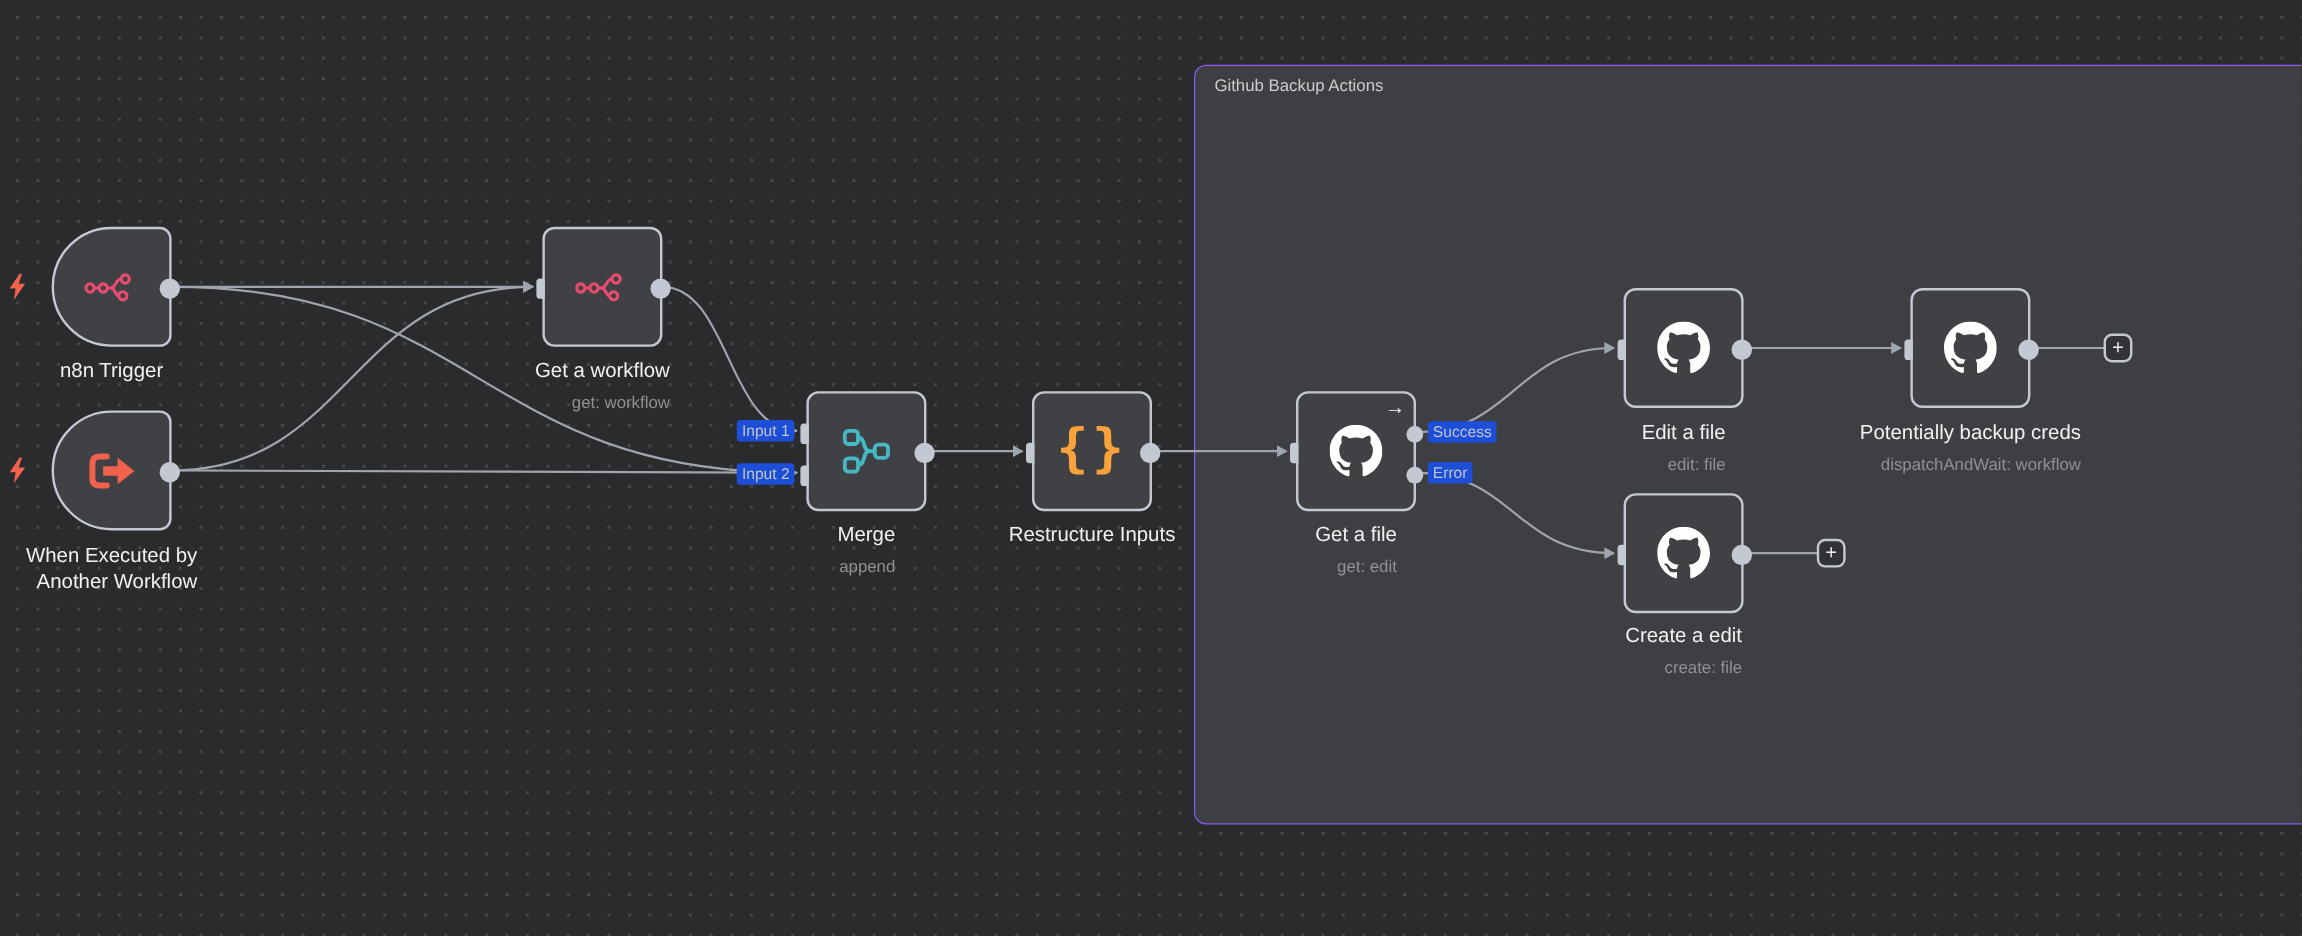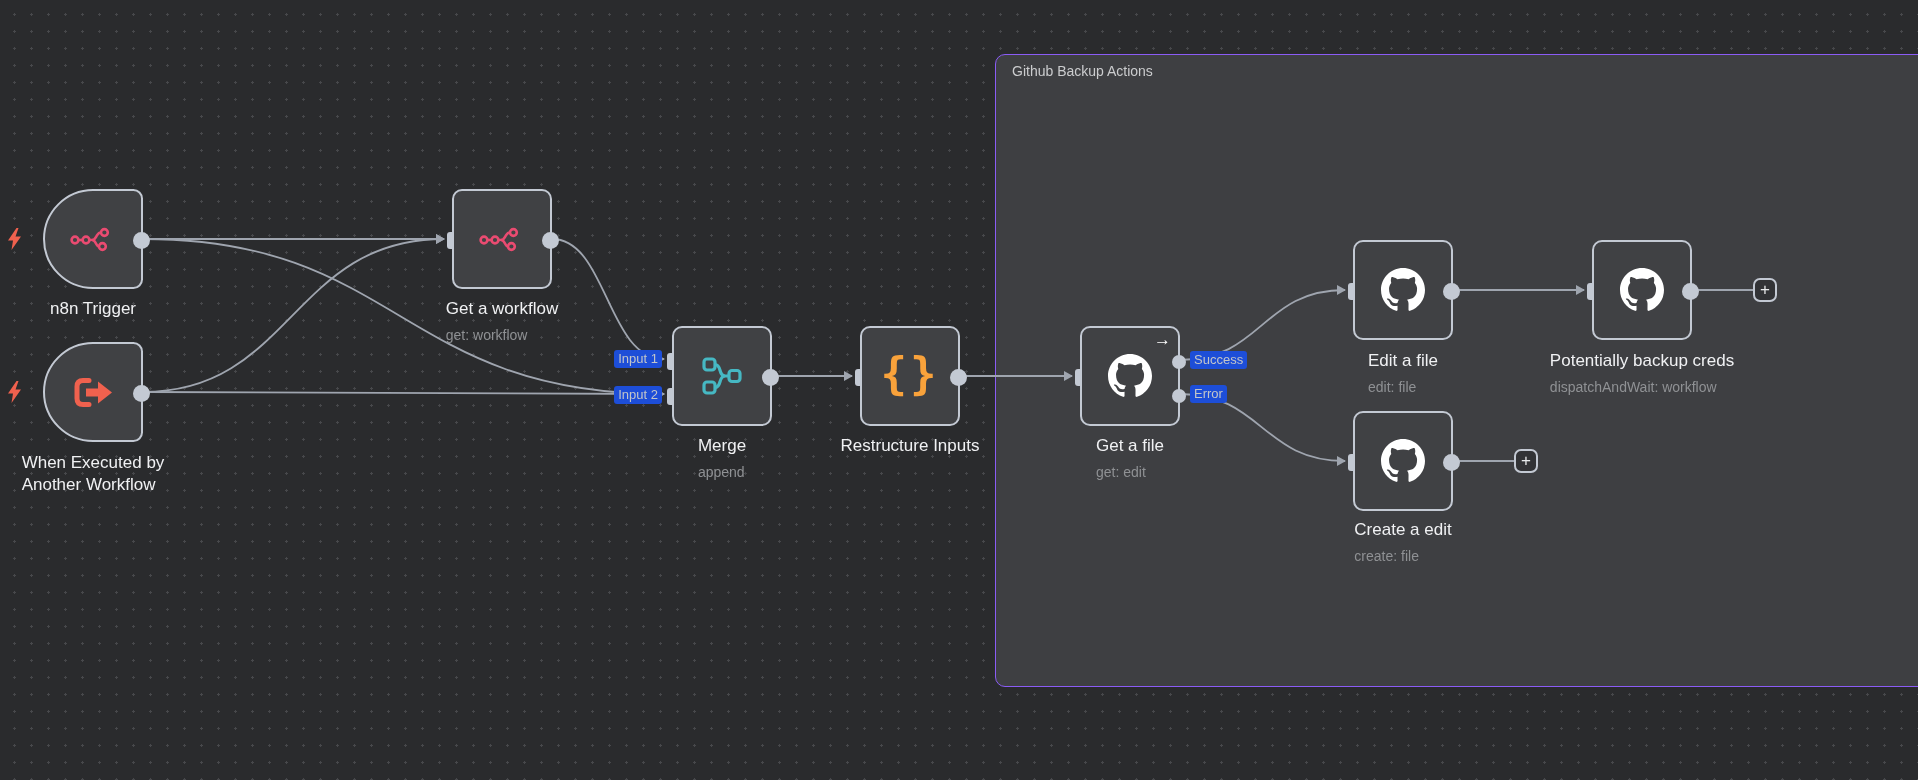--- a/index.html
+++ b/index.html
@@ -34,21 +34,21 @@
   .port-in {
     position:absolute; left:-7px; width:7px; height:17px;
     background:#c3c9d3; border-radius:3px 0 0 3px;
   }
   .dot {
     position:absolute; right:-9px; width:17px; height:17px;
     background:#c3c9d3; border-radius:50%;
   }
   .dot.small { width:14px; height:14px; right:-8px; }
   .nlabel {
-    position:absolute; transform:translateX(-50%); text-align:left;
+    position:absolute; transform:translateX(-50%); text-align:right;
     z-index:3; white-space:nowrap;
   }
   .nlabel .t { font-size:17px; font-weight:500; color:#f0f1f3; line-height:22px; }
   .nlabel .s { font-size:14px; color:#8f9194; margin-top:7px; }
   .chip {
     position:absolute; z-index:4; font-size:13px; color:#c2c5c9;
     background:#1d4ed8; padding:1px 4px; border-radius:3px; line-height:16px;
     white-space:nowrap;
   }
   .plus-btn {

